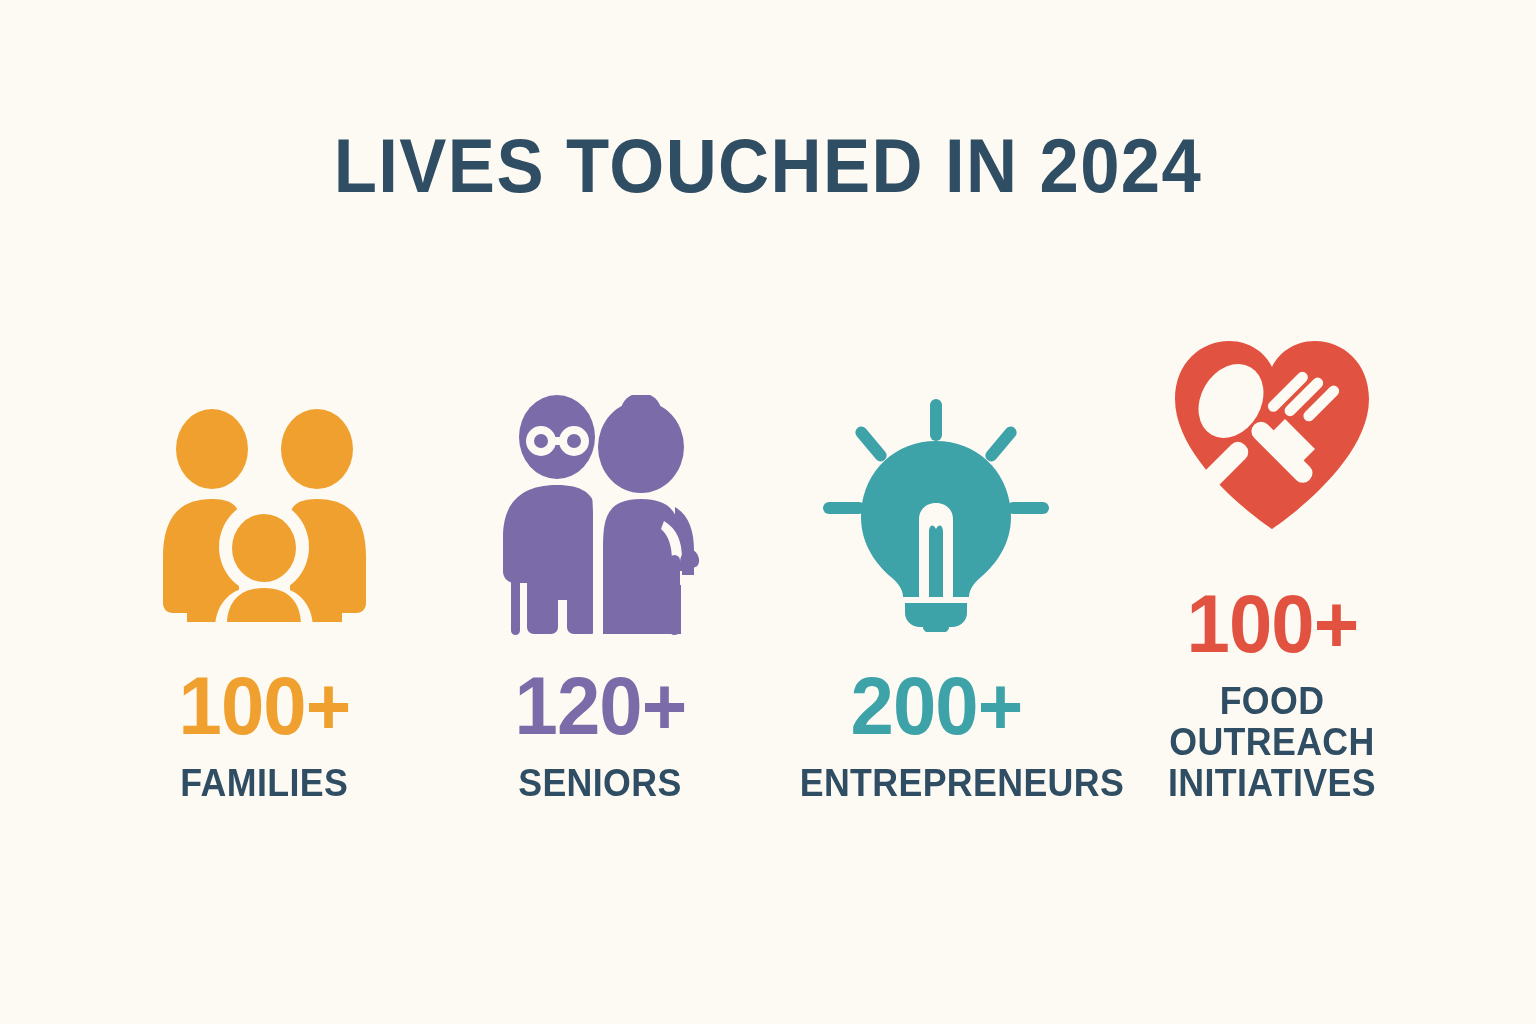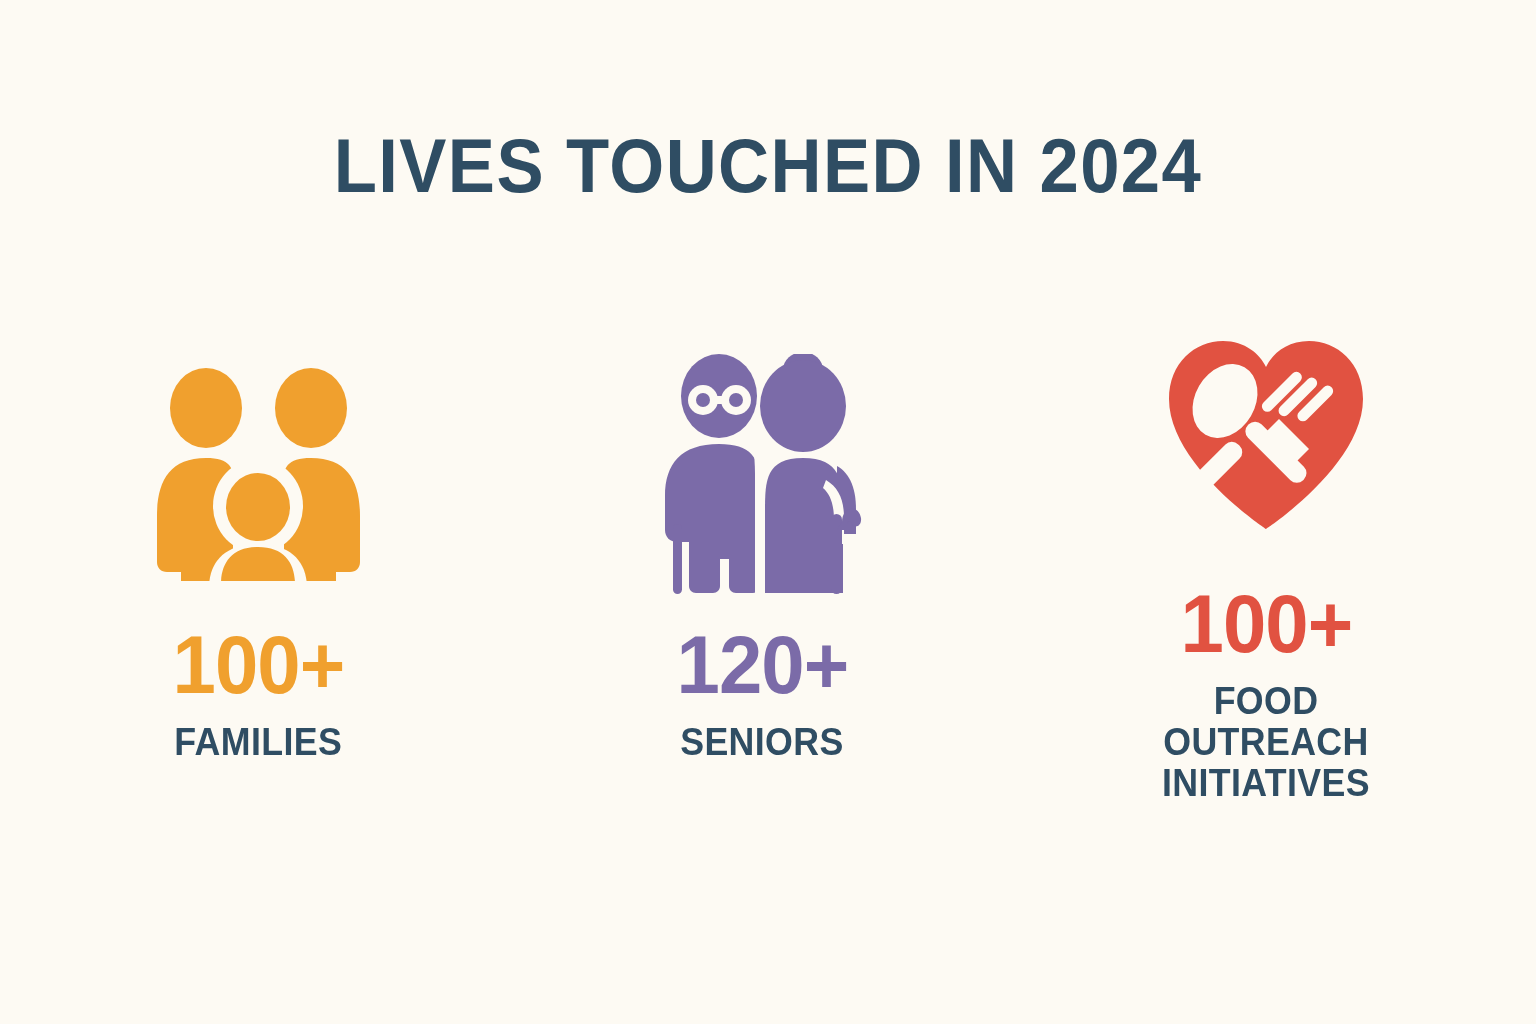--- a/index.html
+++ b/index.html
@@ -37,25 +37,25 @@
     transform: scaleX(0.93);
     transform-origin: center center;
     line-height: 1;
     white-space: nowrap;
   }
 
   
   .stats-row {
     position: absolute;
     top: 300px;
-    left: 90px;
+    left: 96px;
     width: 1344px;
     display: flex;
     flex-direction: row;
-    align-items: center;
+    align-items: flex-end;
     justify-content: space-between;
   }
 
   .stat-col {
     width: 336px;
     display: flex;
     flex-direction: column;
     align-items: center;
   }
 
@@ -187,20 +187,58 @@
             <rect x="180" y="160" width="11" height="80" rx="5.5"></rect>
             <path d="M191 168 C 191 152, 208 150, 210 164 C 211 172, 204 175, 201 170
                      C 199 166, 197 166, 196 170 L 196 176 L 186 176 Z"></path>
           </g>
         </svg>
       </div>
       <div class="stat-value" style="color:#7b6ba8">120+</div>
       <div class="stat-label">SENIORS</div>
     </div>
 
+    <div class="stat-col">
+      <div class="icon-wrap">
+        <svg width="230" height="235" viewBox="0 0 230 235" aria-hidden="true">
+          <g fill="#3da3a8">
+
+            <rect x="109" y="2" width="12" height="42" rx="6"></rect>
+            <rect x="44" y="26" width="12" height="42" rx="6" transform="rotate(-40 50 47)"></rect>
+            <rect x="174" y="26" width="12" height="42" rx="6" transform="rotate(40 180 47)"></rect>
+            <rect x="2" y="105" width="42" height="12" rx="6"></rect>
+            <rect x="186" y="105" width="42" height="12" rx="6"></rect>
+
+            <path d="M115 44
+                     C 72 44, 40 77, 40 120
+                     C 40 148, 56 168, 70 180
+                     C 78 187, 82 193, 82 200
+                     L 148 200 C 148 193, 152 187, 160 180
+                     C 174 168, 190 148, 190 120
+                     C 190 77, 158 44, 115 44 Z"></path>
+
+            <path d="M84 206 L 146 206 L 146 216
+                     C 146 224, 139 230, 131 230
+                     L 128 230 C 128 234, 124 236, 120 236
+                     L 110 236 C 106 236, 102 234, 102 230
+                     L 99 230 C 91 230, 84 224, 84 216 Z"></path>
+          </g>
+
+          <path d="M98 122
+                   C 98 112, 106 106, 115 106
+                   C 124 106, 132 112, 132 122
+                   L 132 200 L 122 200 L 122 135
+                   C 122 128, 118 126, 115 132
+                   C 112 126, 108 128, 108 135
+                   L 108 200 L 98 200 Z" fill="#fdfaf3"></path>
+        </svg>
+      </div>
+      <div class="stat-value" style="color:#3da3a8">200+</div>
+      <div class="stat-label">ENTREPRENEURS</div>
+    </div>
 
     <div class="stat-col">
       <div class="icon-wrap">
         <svg width="215" height="200" viewBox="0 0 215 200" aria-hidden="true">
 
           <path d="M107 196
                    C 107 196, 10 132, 10 66
                    C 10 30, 36 8, 64 8
                    C 86 8, 101 21, 107 34
                    C 113 21, 128 8, 150 8

